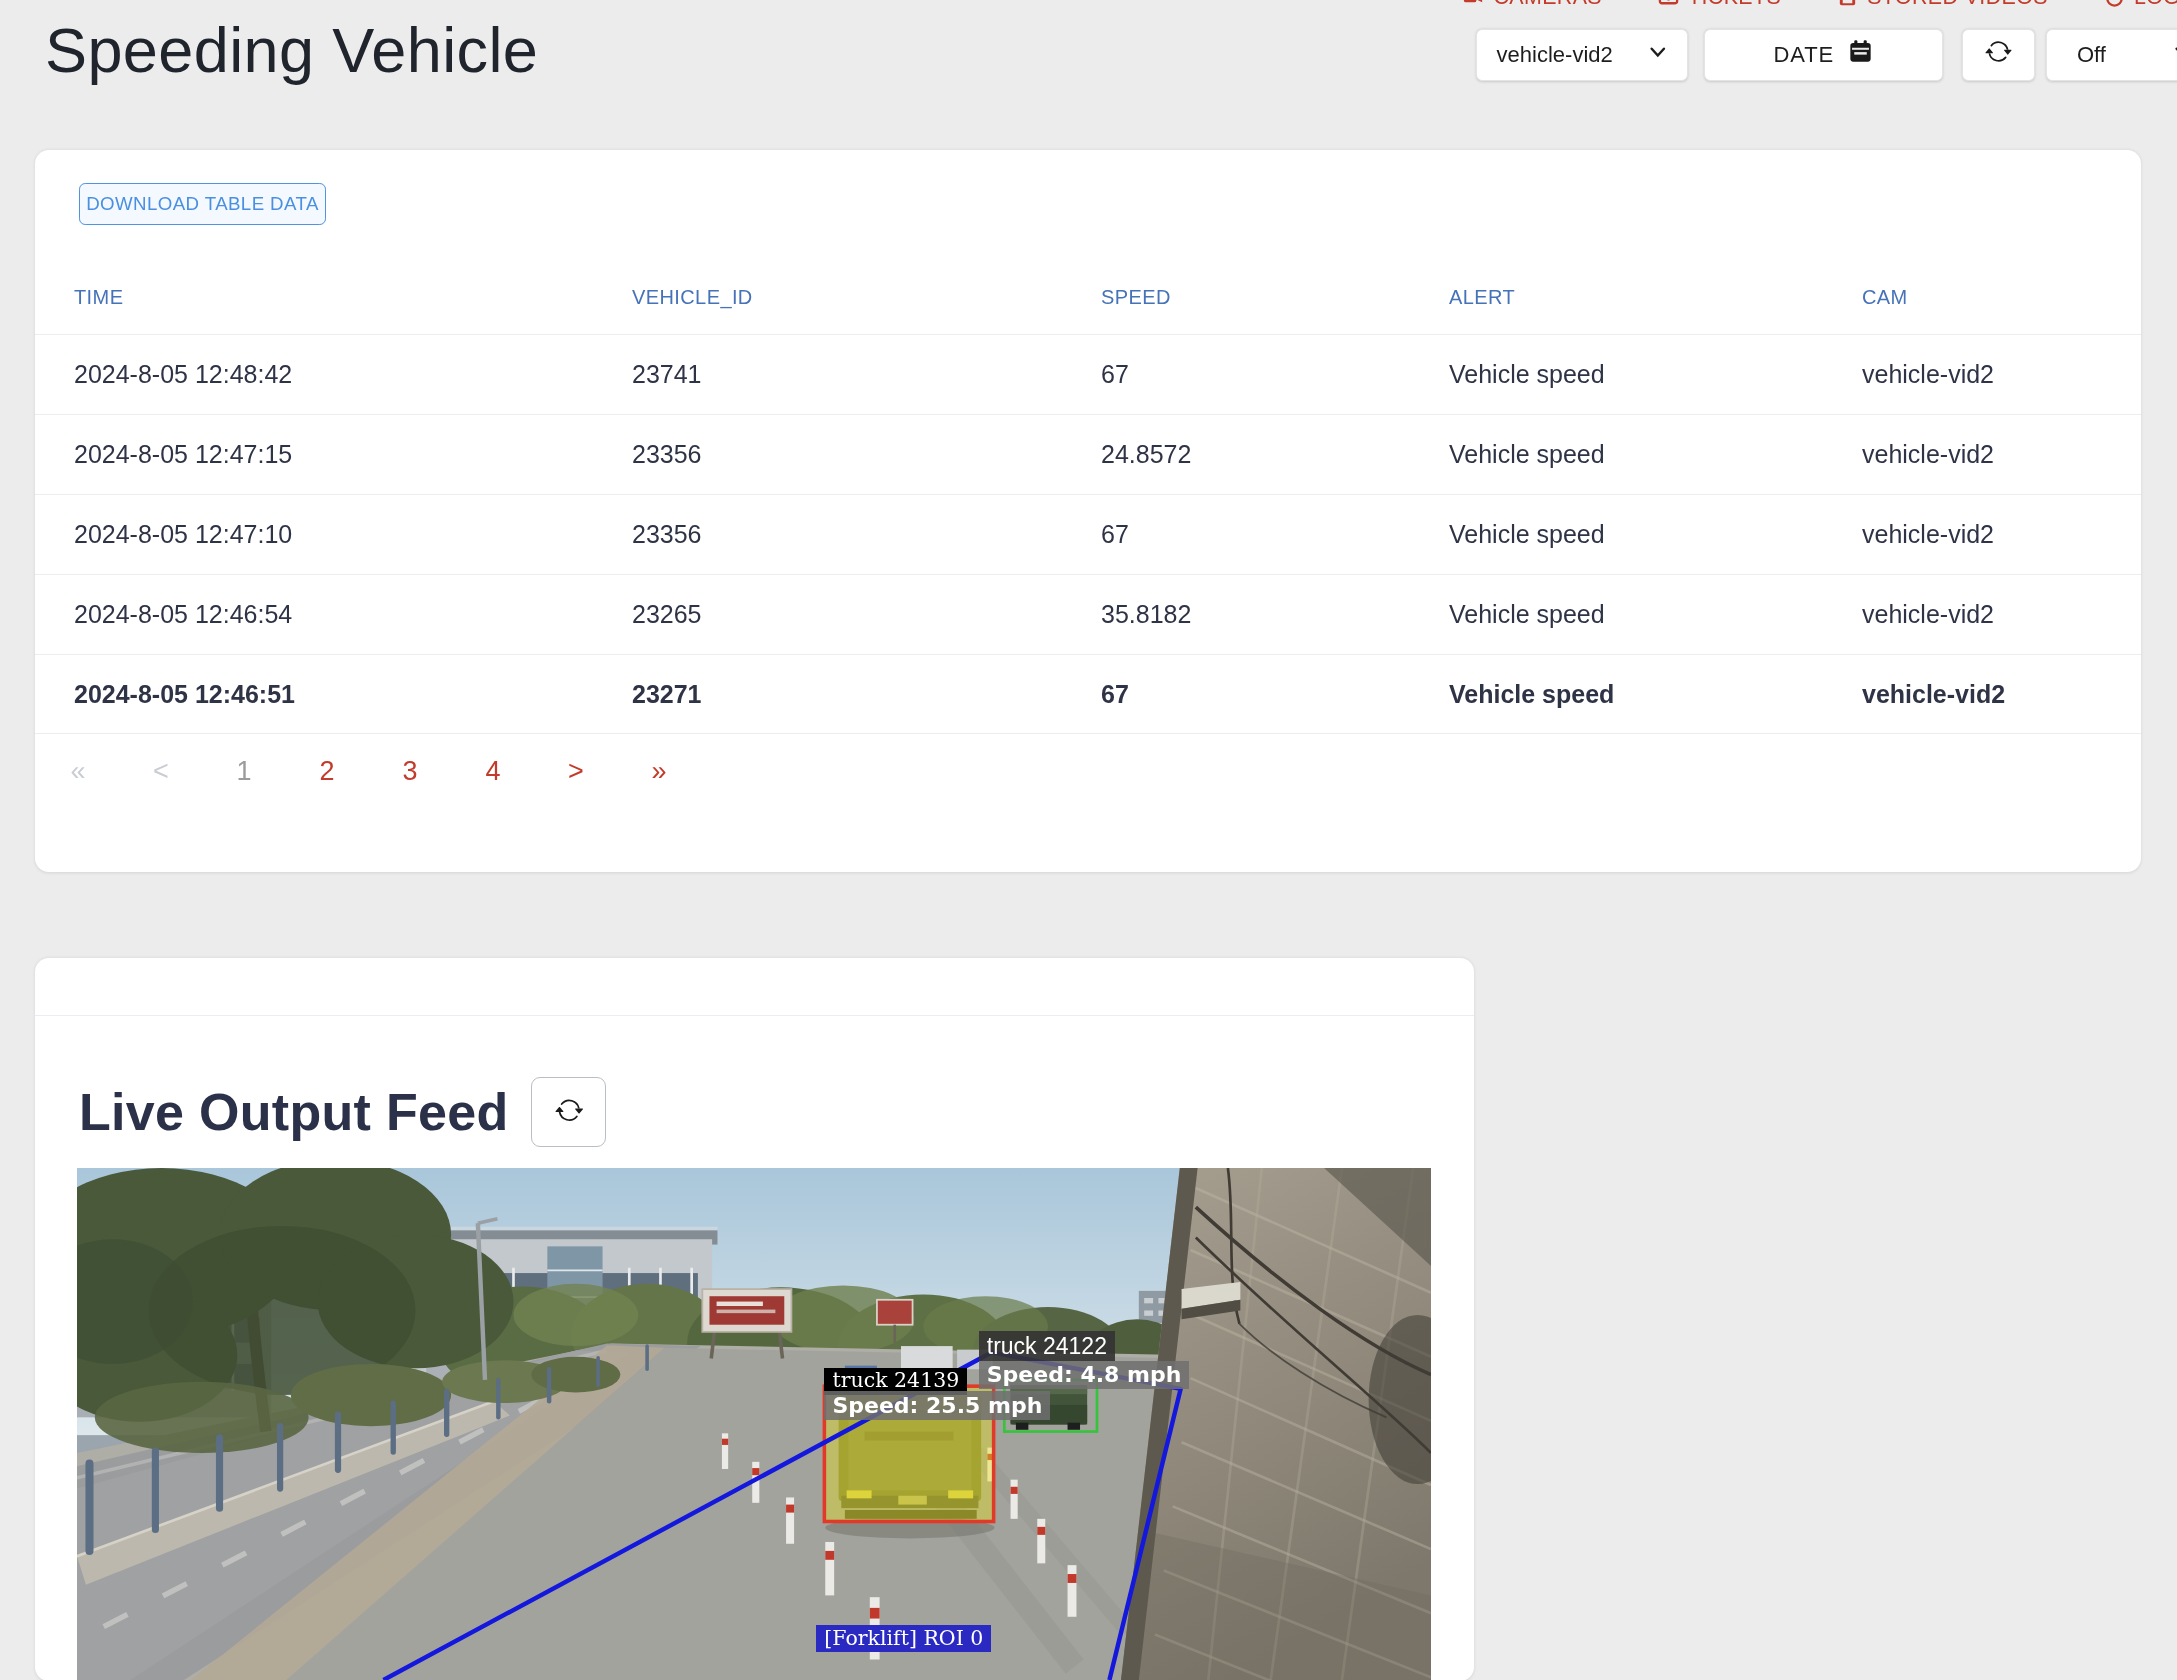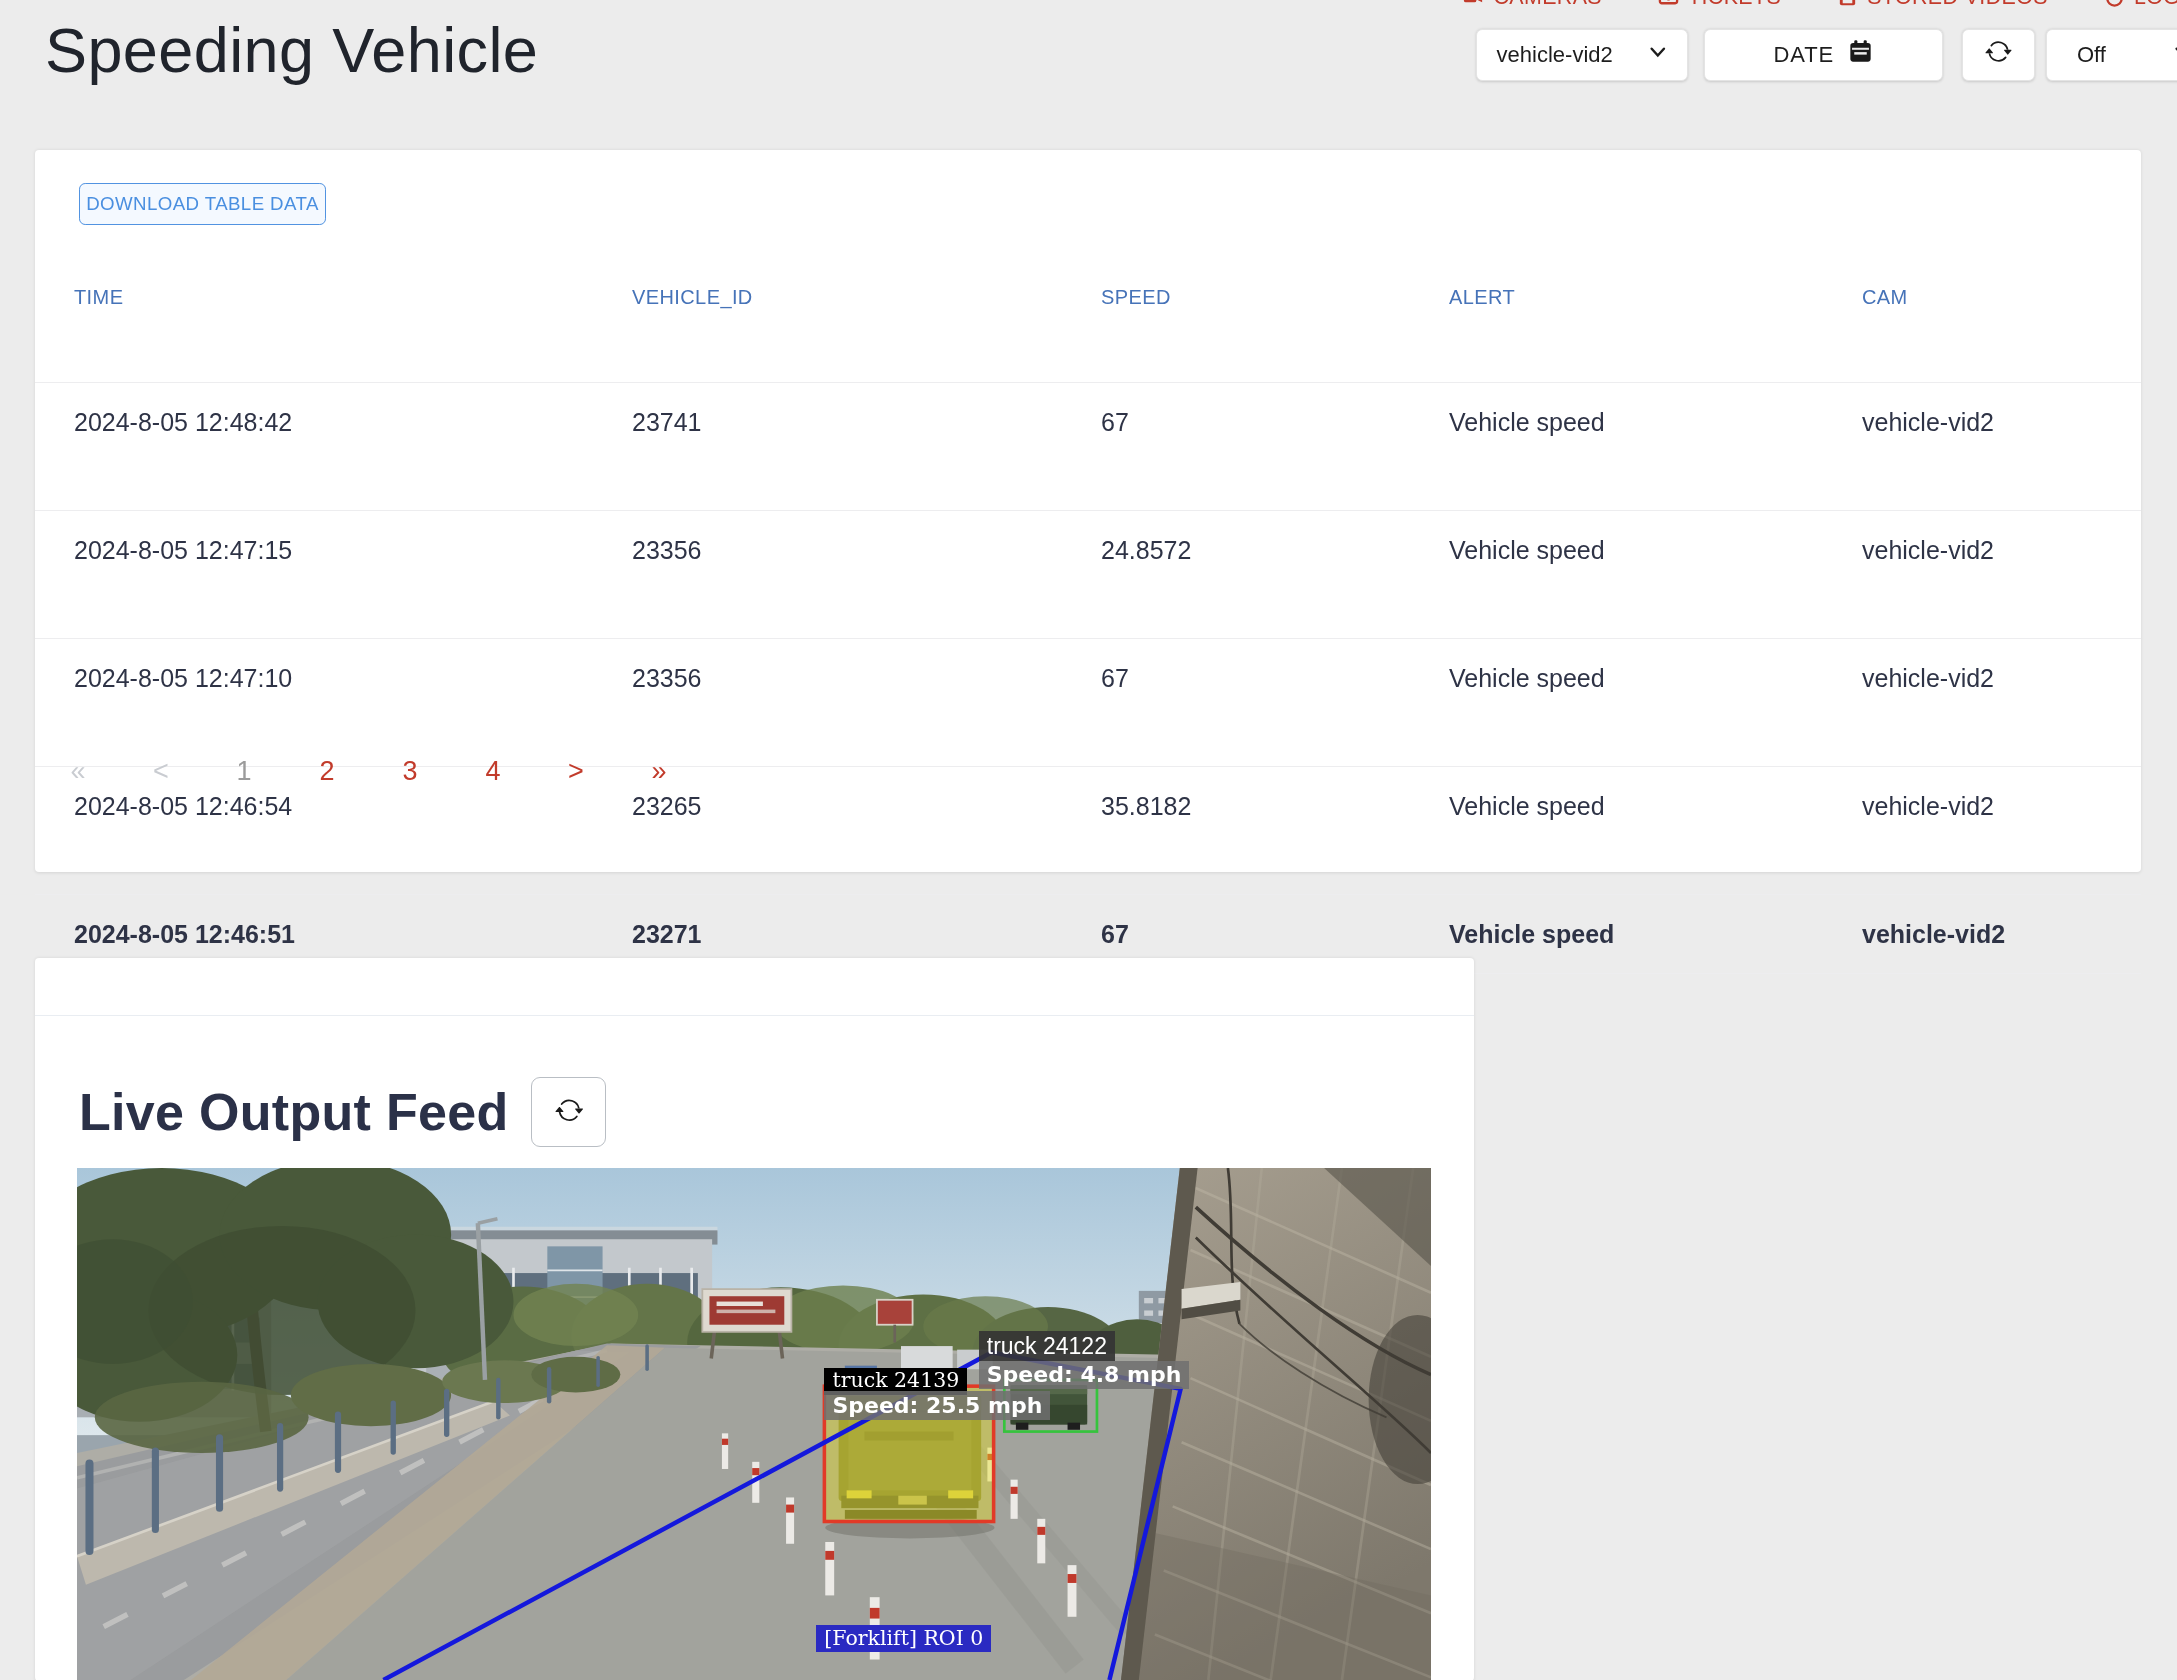--- a/index.html
+++ b/index.html
@@ -30,34 +30,34 @@
     background:#fff; border:0.9px solid #e4e4e4; border-radius:6.2px;
     box-shadow:0 0.9px 2.7px rgba(0,0,0,.15);
     display:flex; align-items:center;
     font-size:22px; color:#1d1d1d; cursor:pointer;
   }
   .ctl-camera { left:1476px; width:212px; padding:0 19.6px; justify-content:space-between; }
   .ctl-date   { left:1704px; width:239px; justify-content:center; gap:14.3px; letter-spacing:0.9px; }
   .ctl-refresh{ left:1962px; width:73px;  justify-content:center; }
   .ctl-power  { left:2046px; width:178px; padding:0 30px; justify-content:space-between; }
   
-  .card { position:absolute; background:#fff; border-radius:4px; box-shadow:0 0.9px 3.6px rgba(0,0,0,.10); }
+  .card { position:absolute; background:#fff; border-radius:14px; box-shadow:0 0.9px 3.6px rgba(0,0,0,.10); }
   .table-card { left:35px; top:150px; width:2106px; height:722px; }
   .live-card  { left:35px; top:958px; width:1439px; height:723px; }
   
   .download-btn {
     position:absolute; left:44px; top:33px; width:247px; height:42px;
     background:#f4f9ff; border:1.8px solid #5193e1; border-radius:6.2px;
     color:#4a8fe0; font-size:18.7px; letter-spacing:0.4px; font-family:inherit; cursor:pointer;
   }
   
   .thead, .trow {
     display:grid;
     grid-template-columns:558px 469px 348px 413px auto;
-    padding-left:39px; align-items:center;margin-top:48px;
+    padding-left:39px; align-items:center;
   }
   .thead { margin-top:36px; height:73px; font-size:20px; color:#4673b8; font-weight:500; letter-spacing:0.4px; }
   .trow  { height:80px; font-size:25px; color:#2e3346; border-top:1.8px solid #ededef; }
   .trow:last-child { border-bottom:1.8px solid #ededef;font-weight:bold; }
   
   .pagination { position:absolute; left:25px; bottom:85px; display:flex; font-size:27px; }
   .pg-item { width:36px; margin-right:47px; text-align:center; cursor:pointer; }
   .pg-item.disabled { color:#c9ccd1; cursor:default; }
   .pg-item.current  { color:#9b9b9b; cursor:default; }
   .pg-item.link     { color:#c23b2b; }

